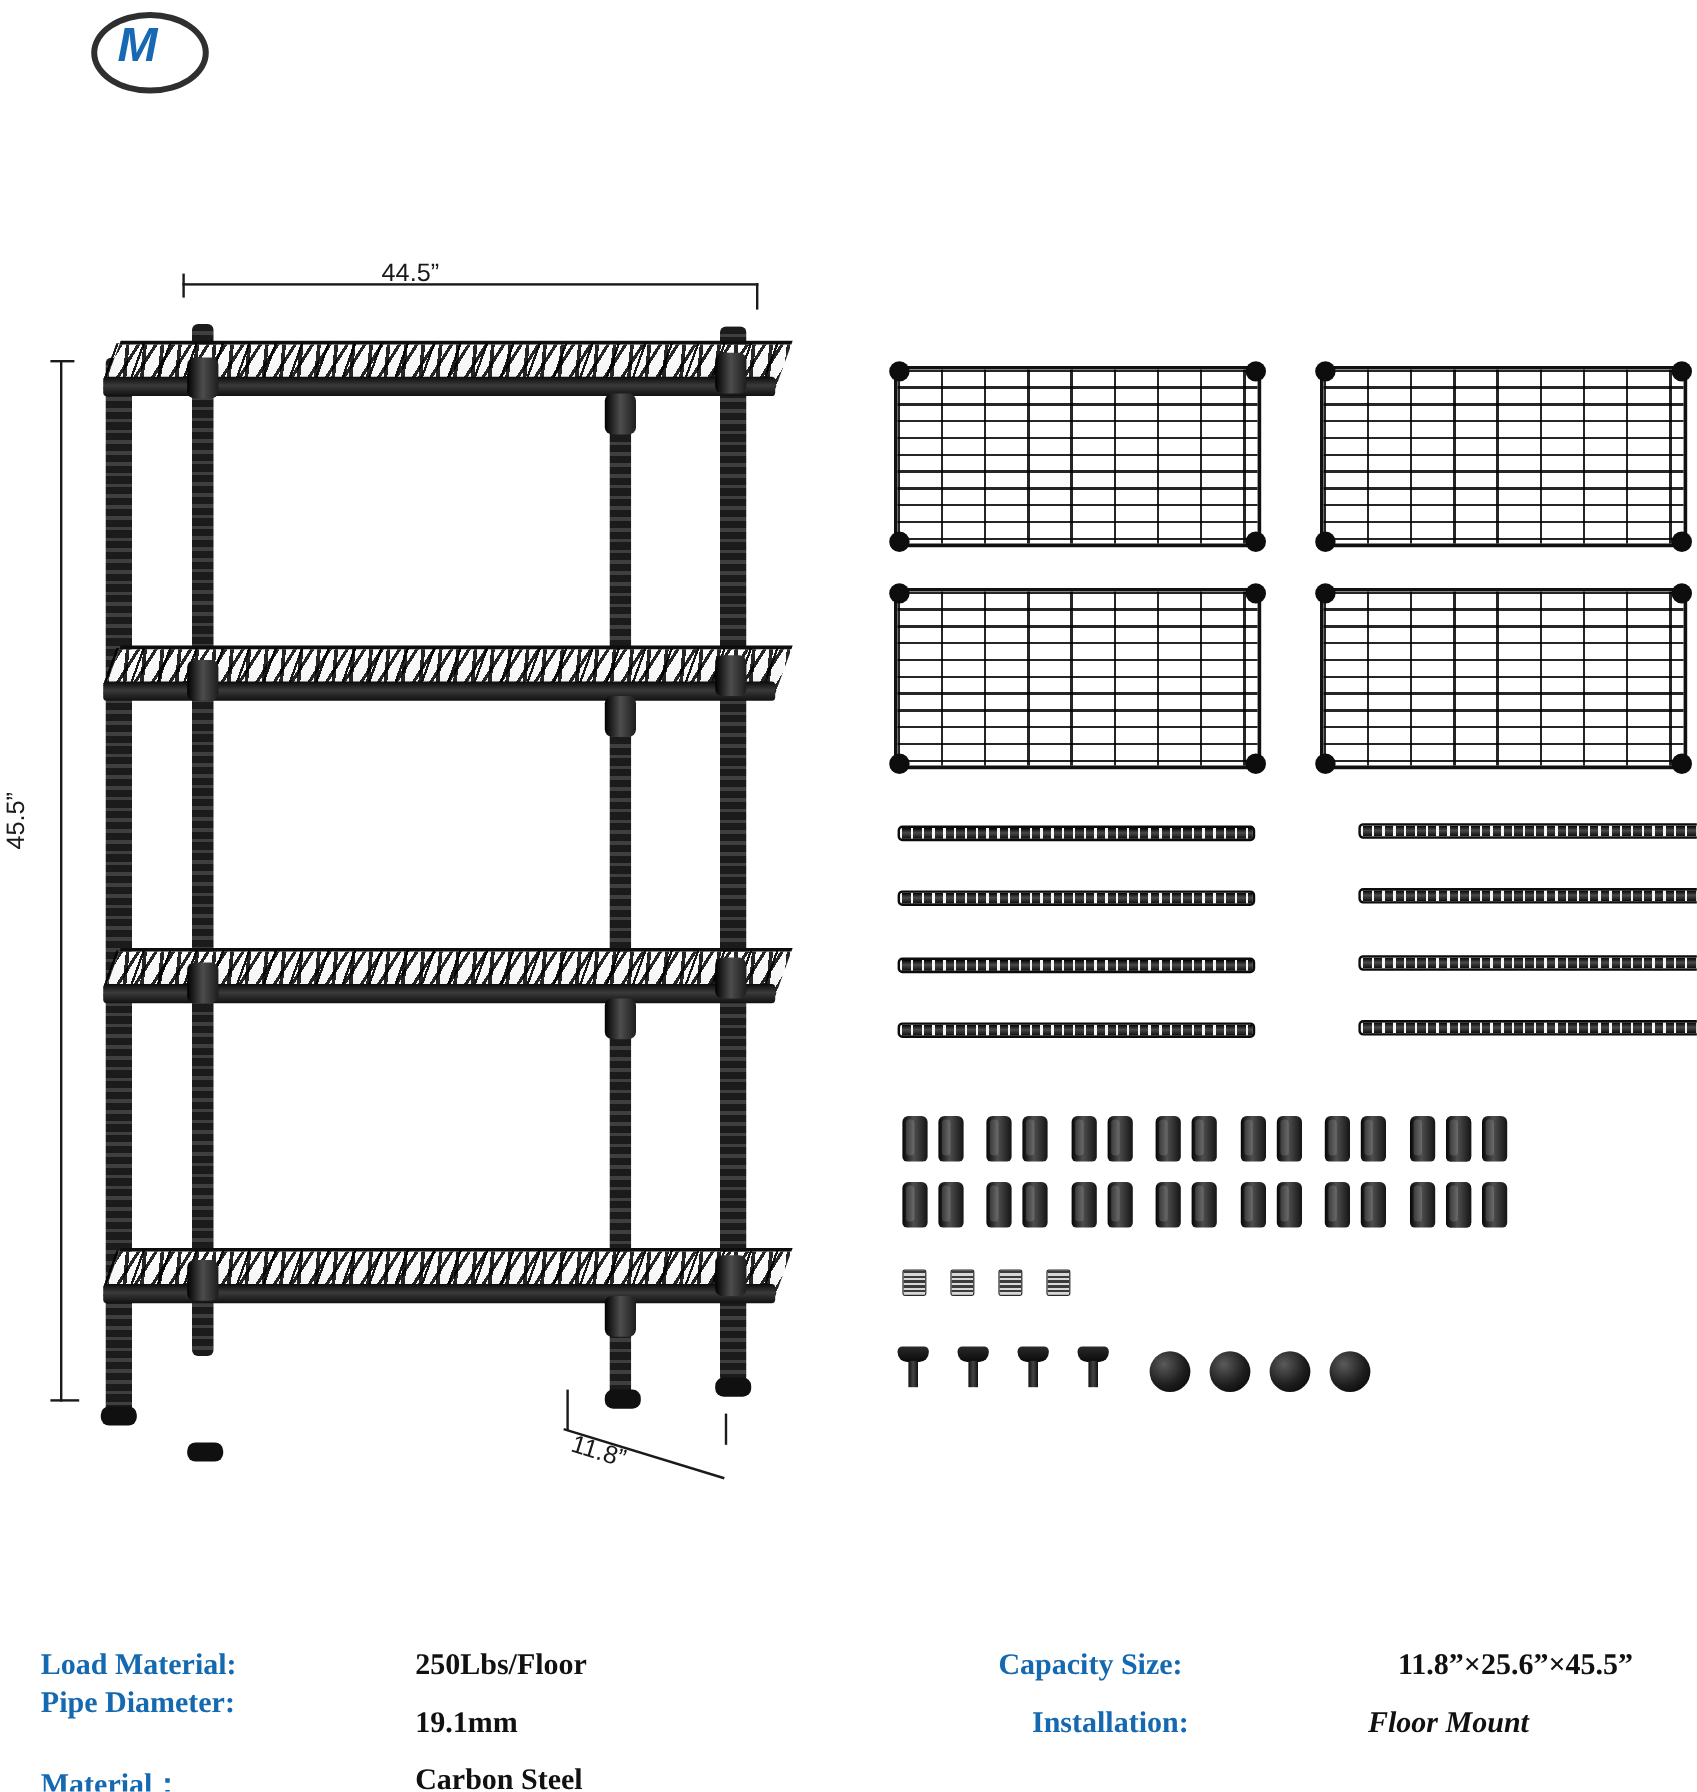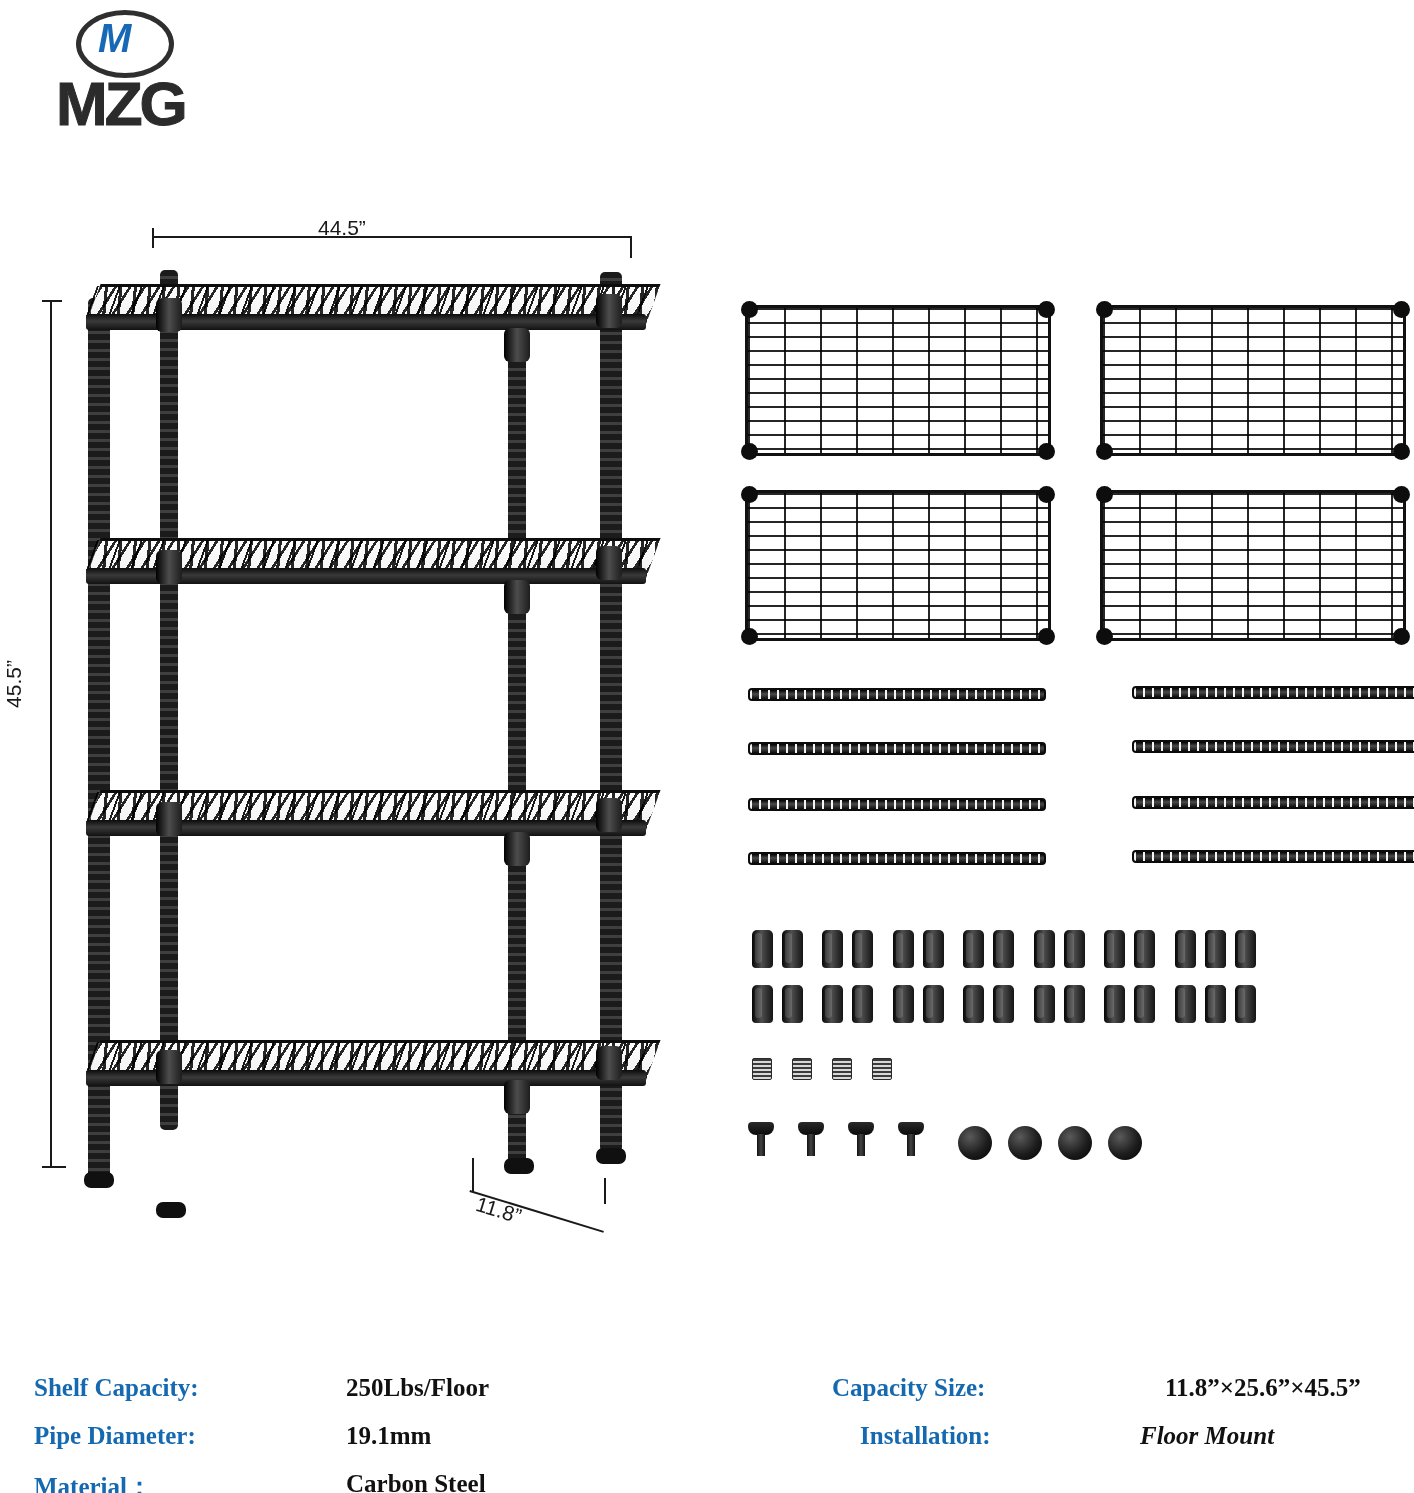--- a/index.html
+++ b/index.html
@@ -280,21 +280,20 @@
   }
 </style>
 </head>
 <body>
 
 <div id="brand">
   <div class="mark">
     <div class="ring"></div>
     <div class="glyph">M</div>
   </div>
-  <div class="word">MZG</div>
 </div>
 
 <div class="dim-line" id="dim-width-line"></div>
 <div class="dim-line" id="dim-width-tick-l"></div>
 <div class="dim-line" id="dim-width-tick-r"></div>
 <div class="dim-label" id="dim-width-label">44.5”</div>
 
 <div class="dim-line" id="dim-height-line"></div>
 <div class="dim-line" id="dim-height-tick-t"></div>
 <div class="dim-line" id="dim-height-tick-b"></div>
@@ -447,24 +446,24 @@
     <div class="shaft"></div>
   </div>
 
   <div class="wheel" style="left:228px; top:836px;"></div>
   <div class="wheel" style="left:278px; top:836px;"></div>
   <div class="wheel" style="left:328px; top:836px;"></div>
   <div class="wheel" style="left:378px; top:836px;"></div>
 </div>
 
 <div id="specs">
-  <div class="spec-key" style="left:34px;  top:16px;">Shelf Capacity:</div>
+  <div class="spec-key" style="left:34px;  top:16px;">Load Material:</div>
   <div class="spec-val" style="left:346px; top:16px;">250Lbs/Floor</div>
 
-  <div class="spec-key" style="left:34px;  top:64px;">Pipe Diameter:</div>
+  <div class="spec-key" style="left:34px;  top:48px;">Pipe Diameter:</div>
   <div class="spec-val" style="left:346px; top:64px;">19.1mm</div>
 
   <div class="spec-key" style="left:34px;  top:112px;">Material：</div>
   <div class="spec-val" style="left:346px; top:112px;"> Carbon Steel</div>
 
   <div class="spec-key" style="left:832px;  top:16px;">Capacity Size:</div>
   <div class="spec-val" style="left:1165px; top:16px;">11.8”×25.6”×45.5”</div>
 
   <div class="spec-key" style="left:832px;  top:64px;margin-left:28px;">Installation:</div>
   <div class="spec-val" style="left:1140px; top:64px;font-style:italic;">Floor Mount</div>

